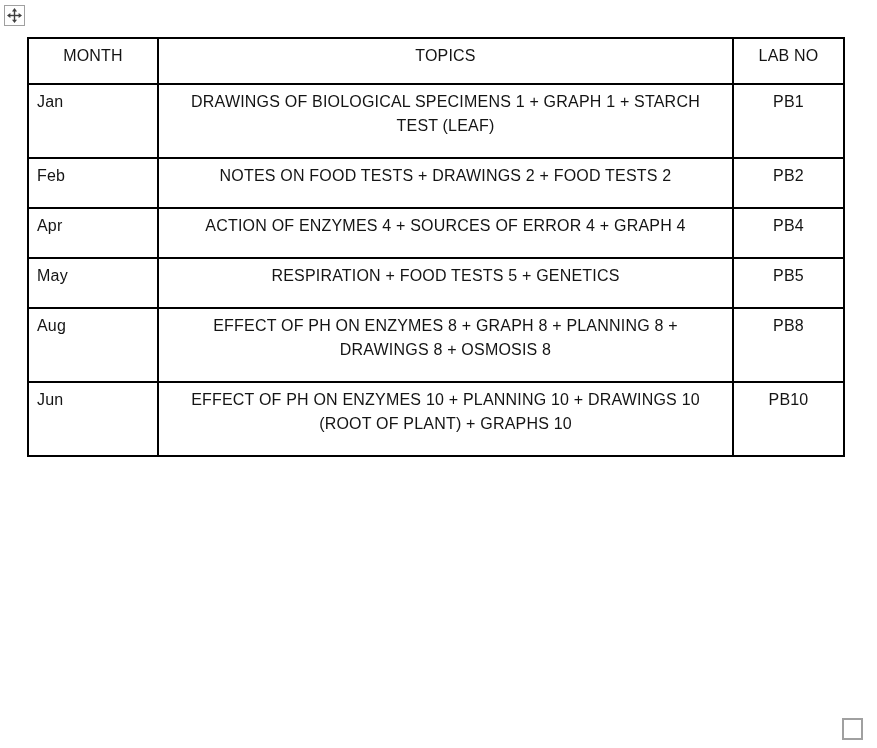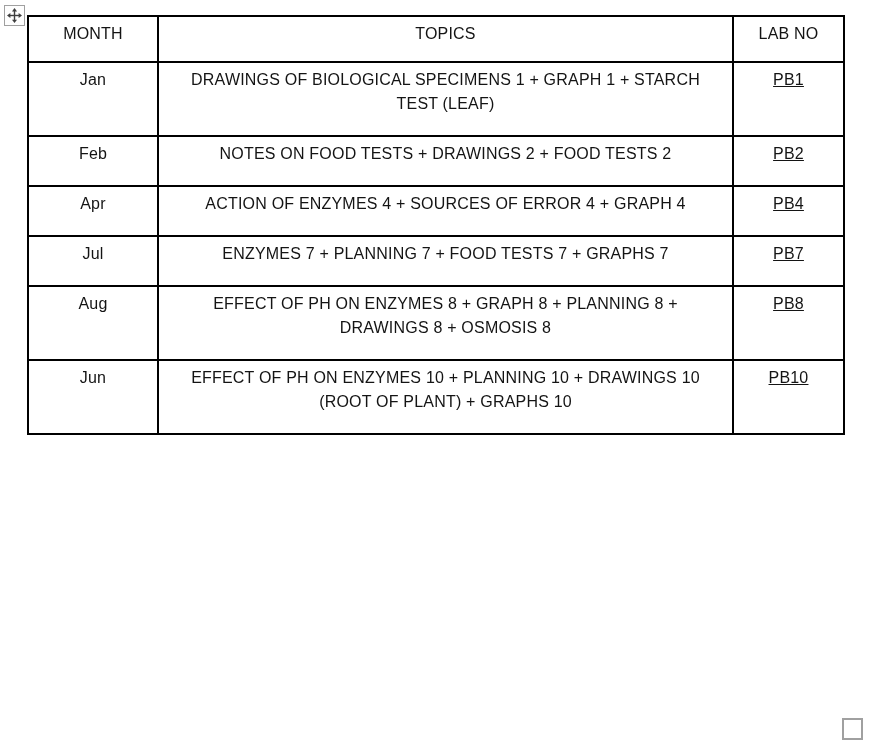--- a/index.html
+++ b/index.html
@@ -18,43 +18,43 @@
     overflow: hidden;
     background: var(--bg);
     font-family: "Liberation Sans", sans-serif;
     color: var(--text);
   }
 
   
   table.doc-table {
     position: absolute;
     left: 27px;
-    top: 15px;
+    top: 37px;
     width: 816px;
     border-collapse: collapse;
     table-layout: fixed;
     font-size: 16px;
     line-height: 24px;
     letter-spacing: 0.2px;
   }
   col.c-month  { width: 130px; }
   col.c-topics { width: 575px; }
   col.c-lab    { width: 111px; }
 
   .doc-table th, .doc-table td {
     border: 2px solid var(--border);
     vertical-align: top;
     font-weight: 400;
     padding: 5px 8px 19px 8px;
     overflow: hidden;
   }
   .doc-table th { text-align: center; padding-bottom: 15px; }
-  td.month { text-align: center; }
+  td.month { }
   td.topics { text-align: center; white-space: pre-line; }
-  td.lab { text-align: center; text-decoration: underline; }
+  td.lab { text-align: center; }
 
   
   .move-handle {
     position: absolute;
     left: 4px;
     top: 5px;
     width: 21px;
     height: 21px;
     background: #fefefe;
     border: 1px solid var(--handle-border);
@@ -117,27 +117,27 @@
     <td class="lab">PB2</td>
   </tr>
 
 
   <tr>
     <td class="month">Apr</td>
     <td class="topics">ACTION OF ENZYMES 4 + SOURCES OF ERROR 4 + GRAPH 4</td>
     <td class="lab">PB4</td>
   </tr>
 
+  <tr>
+    <td class="month">May</td>
+    <td class="topics">RESPIRATION + FOOD TESTS 5 + GENETICS</td>
+    <td class="lab">PB5</td>
+  </tr>
 
 
-  <tr>
-    <td class="month">Jul</td>
-    <td class="topics">ENZYMES 7 + PLANNING 7 + FOOD TESTS 7 + GRAPHS 7</td>
-    <td class="lab">PB7</td>
-  </tr>
 
   <tr>
     <td class="month">Aug</td>
     <td class="topics">EFFECT OF PH ON ENZYMES 8 + GRAPH 8 + PLANNING 8 +
 DRAWINGS 8 + OSMOSIS 8</td>
     <td class="lab">PB8</td>
   </tr>
 
 
   <tr>

